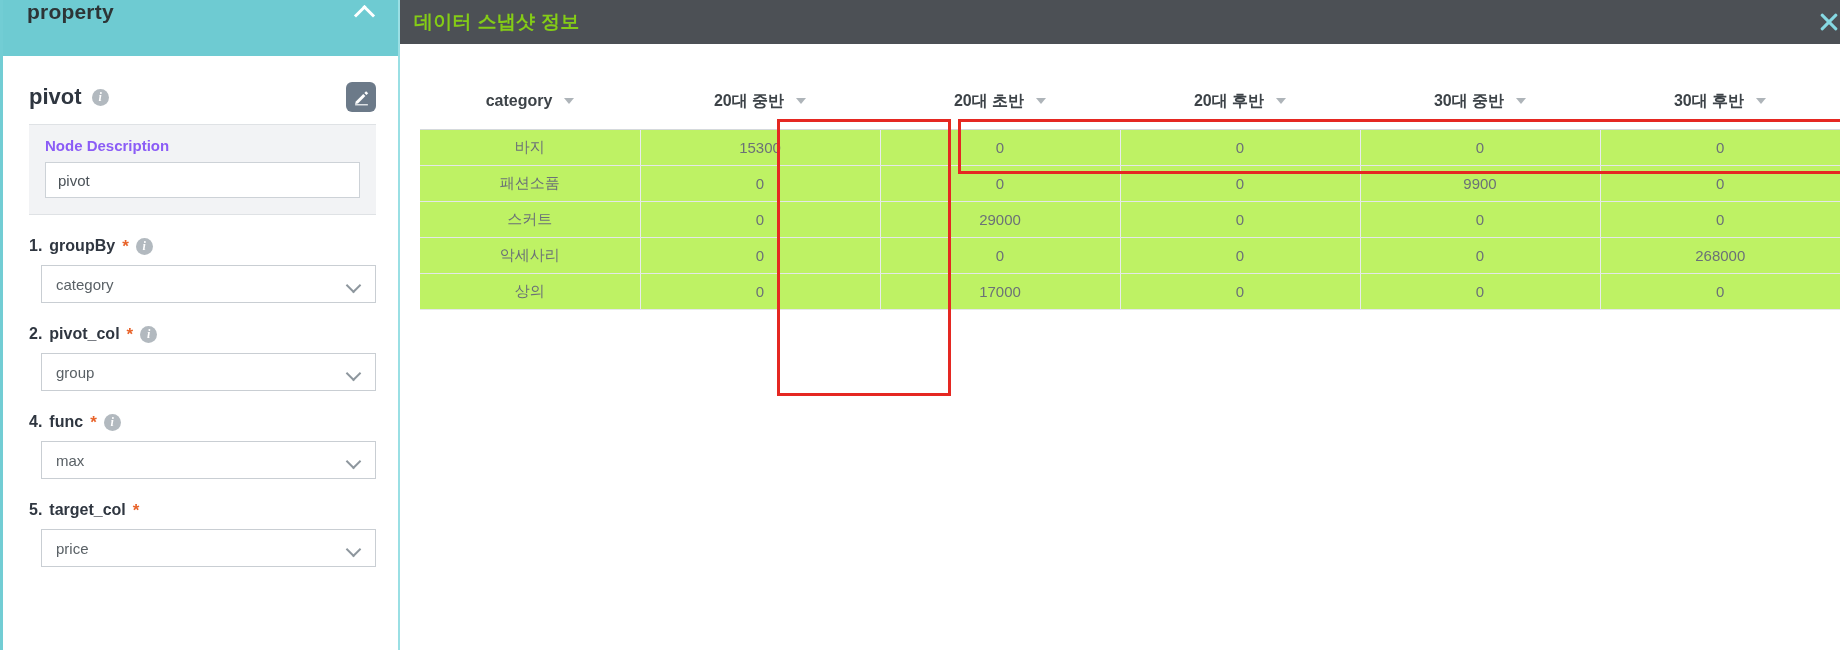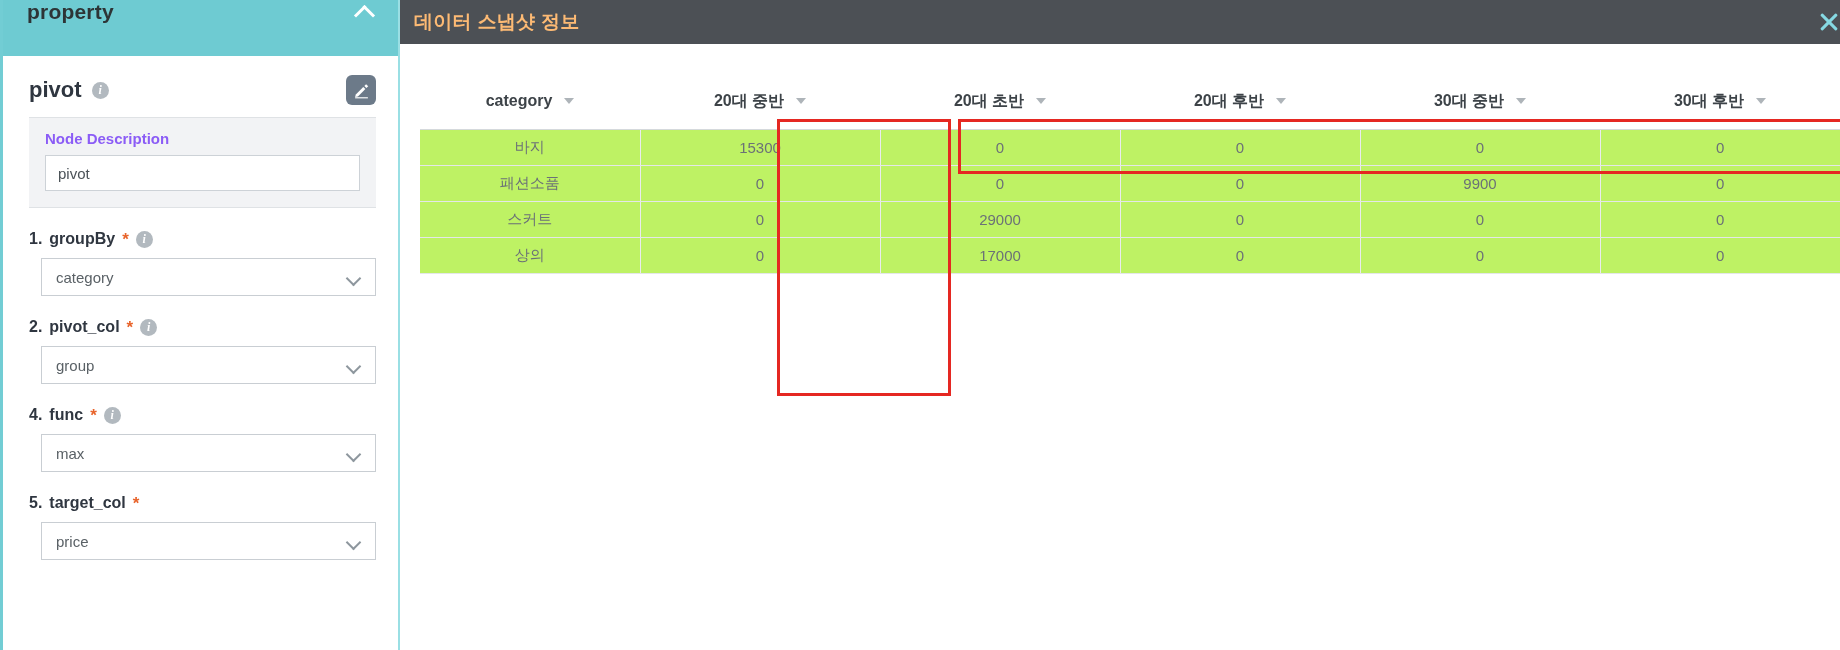--- a/index.html
+++ b/index.html
@@ -32,21 +32,21 @@
   }
   .chev-up {
     width: 22px; height: 22px; position: relative;
   }
   .chev-up::before {
     content: ""; position: absolute; left: 3px; top: 8px;
     width: 12px; height: 12px;
     border-left: 3px solid #ffffff; border-top: 3px solid #ffffff;
     transform: rotate(45deg);
   }
-  .panel-body { padding: 1px 0 0 0; flex: 1 1 auto; overflow: hidden; }
+  .panel-body { padding: 8px 0 0 0; flex: 1 1 auto; overflow: hidden; }
 
   .node-title-row {
     display: flex; align-items: center; justify-content: space-between;
     padding: 18px 22px 12px 26px;
   }
   .node-title-left { display: flex; align-items: center; gap: 10px; }
   .node-title { font-size: 22px; font-weight: bold; color: #2f3640; }
 
   .info-icon {
     width: 17px; height: 17px; border-radius: 50%;
@@ -95,21 +95,21 @@
     transform: rotate(45deg);
   }
 
   
   .main { flex: 1 1 auto; height: 650px; background: #ffffff; position: relative; }
   .main-header {
     height: 44px; background: #4c5055;
     display: flex; align-items: center; justify-content: space-between;
     padding: 0 18px 0 14px;
   }
-  .main-title { color: #fdba74; font-size: 19px; font-weight: bold; letter-spacing: .3px; }
+  .main-title { color: #84cc16; font-size: 19px; font-weight: bold; letter-spacing: .3px; }
   .close-x {
     width: 26px; height: 26px; position: relative;
   }
   .close-x::before, .close-x::after {
     content: ""; position: absolute; left: 50%; top: 2px;
     width: 3px; height: 22px; background: #86d9e3; border-radius: 1px;
   }
   .close-x::before { transform: translateX(-50%) rotate(45deg); }
   .close-x::after  { transform: translateX(-50%) rotate(-45deg); }
 
@@ -306,20 +306,28 @@
           </tr>
           <tr>
             <td class="cat">스커트</td>
             <td>0</td>
             <td>29000</td>
             <td>0</td>
             <td>0</td>
             <td>0</td>
           </tr>
           <tr>
+            <td class="cat">악세사리</td>
+            <td>0</td>
+            <td>0</td>
+            <td>0</td>
+            <td>0</td>
+            <td>268000</td>
+          </tr>
+          <tr>
             <td class="cat">상의</td>
             <td>0</td>
             <td>17000</td>
             <td>0</td>
             <td>0</td>
             <td>0</td>
           </tr>
         </tbody>
       </table>
 

